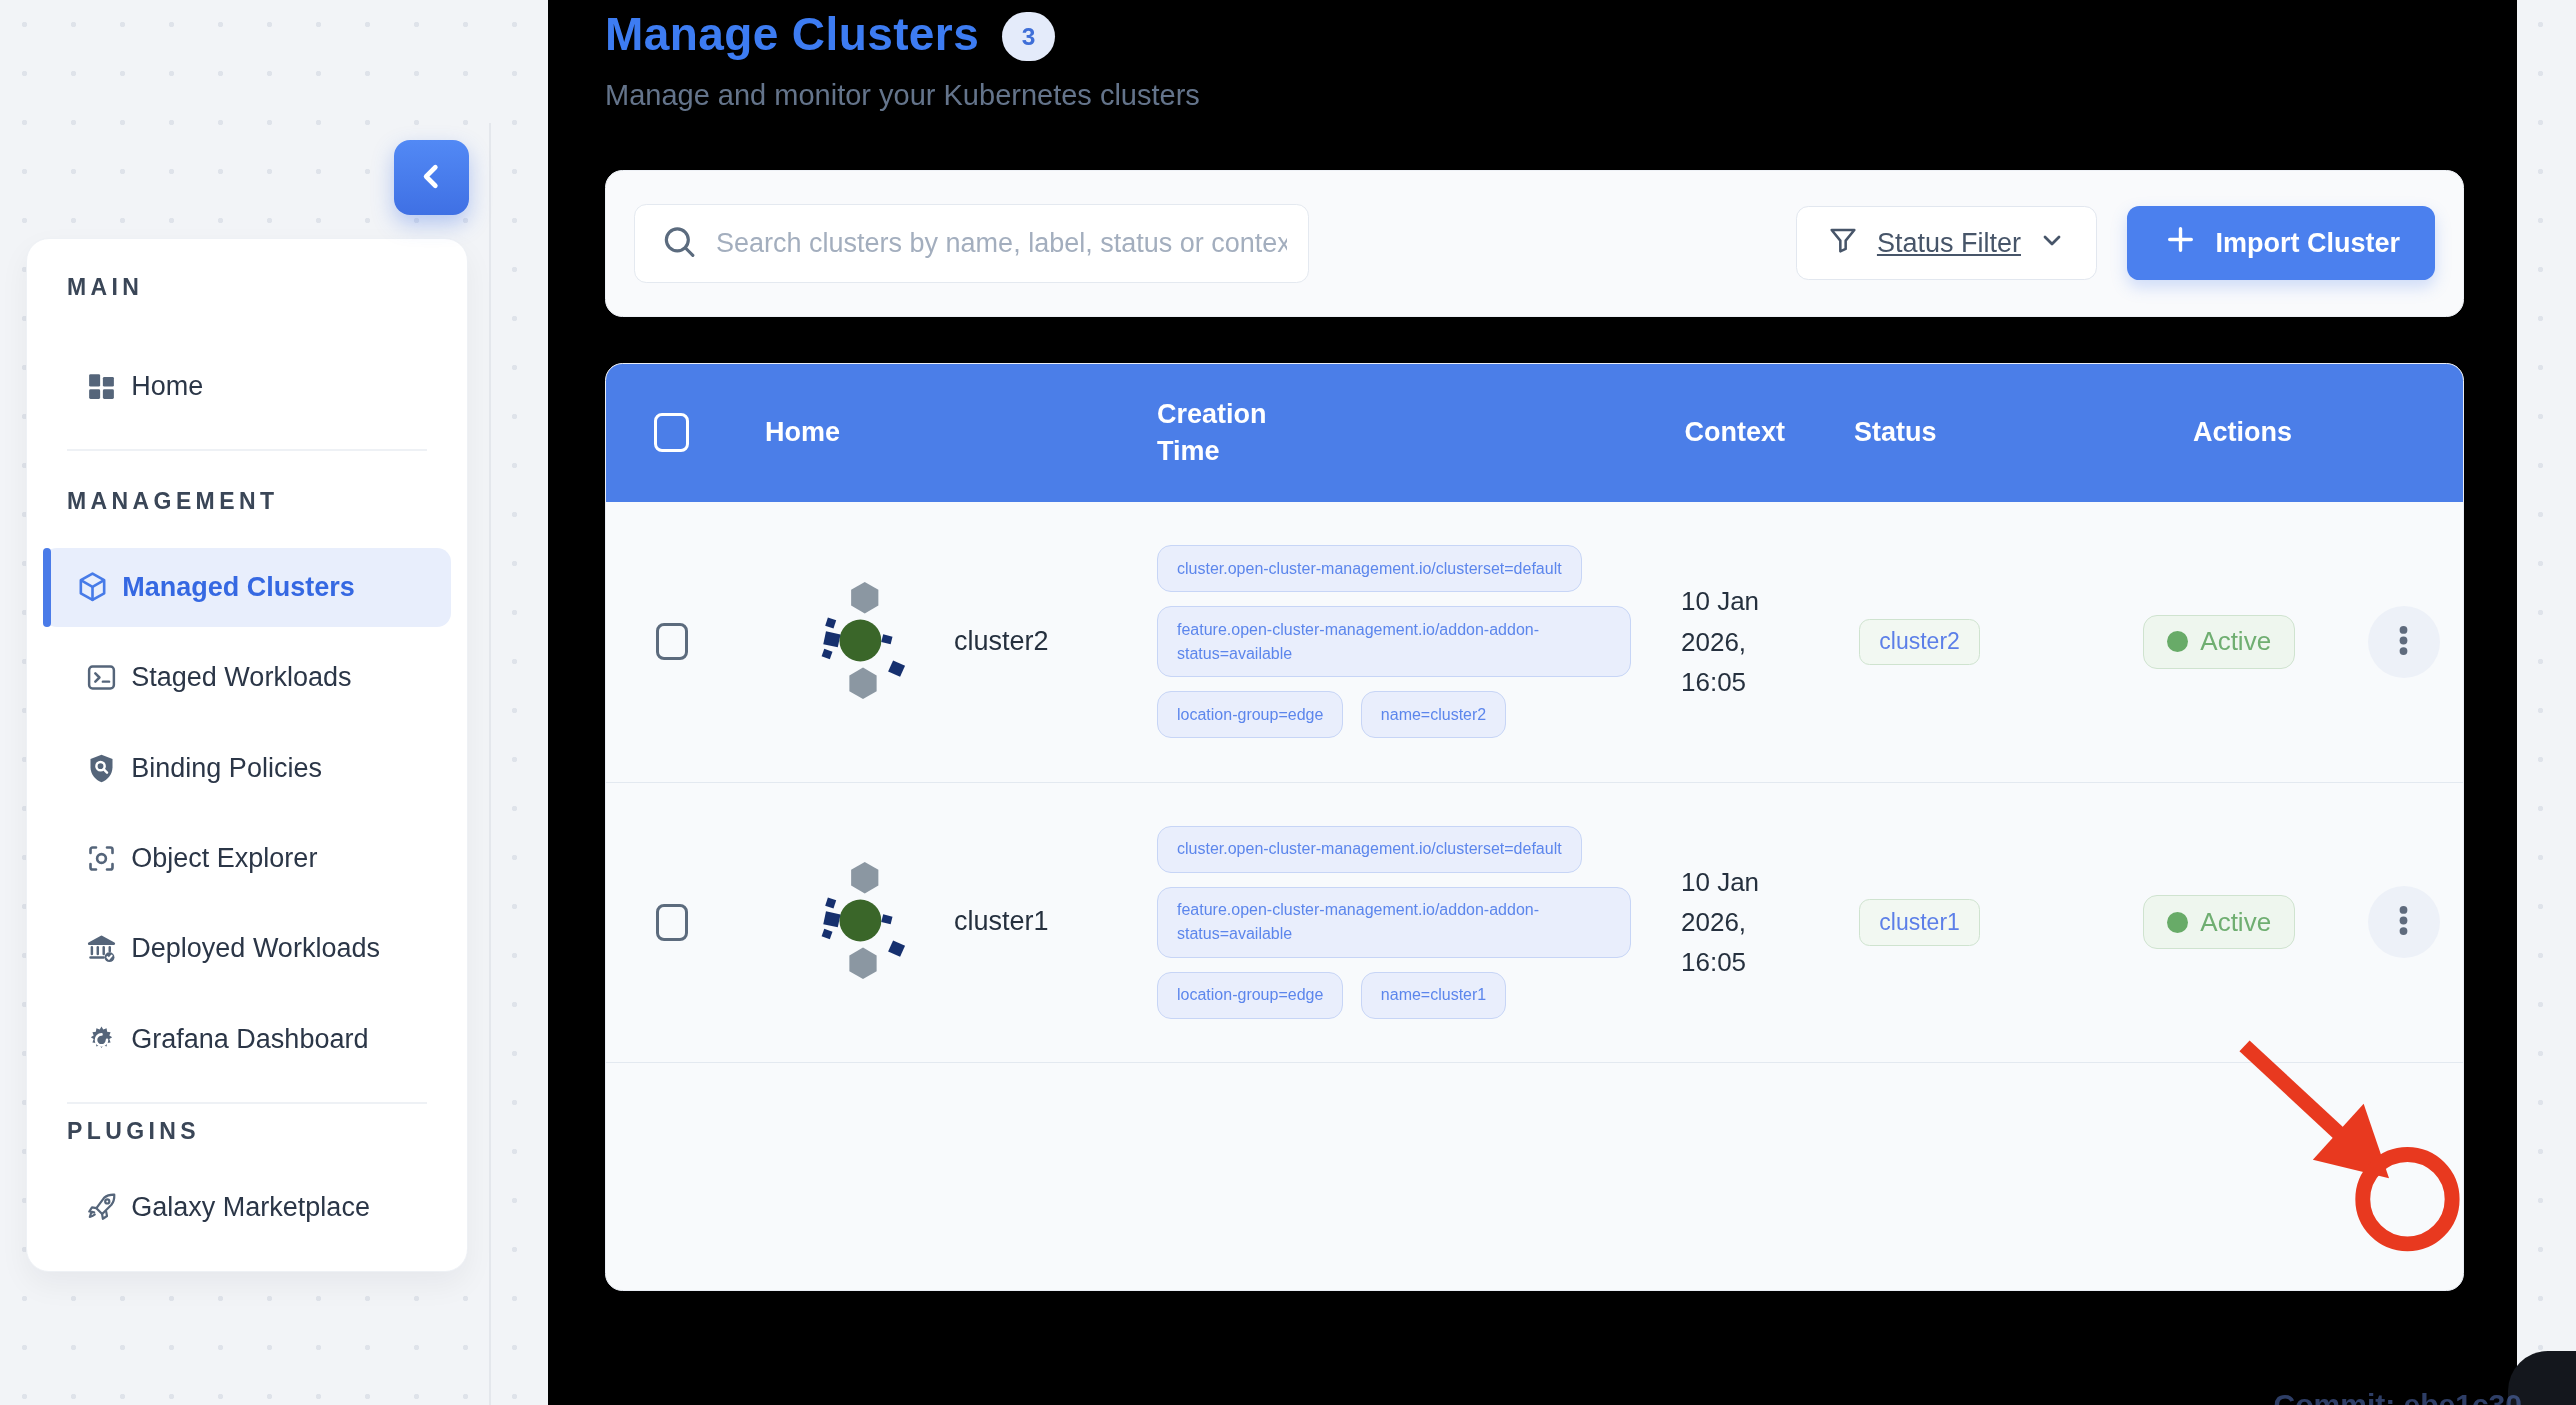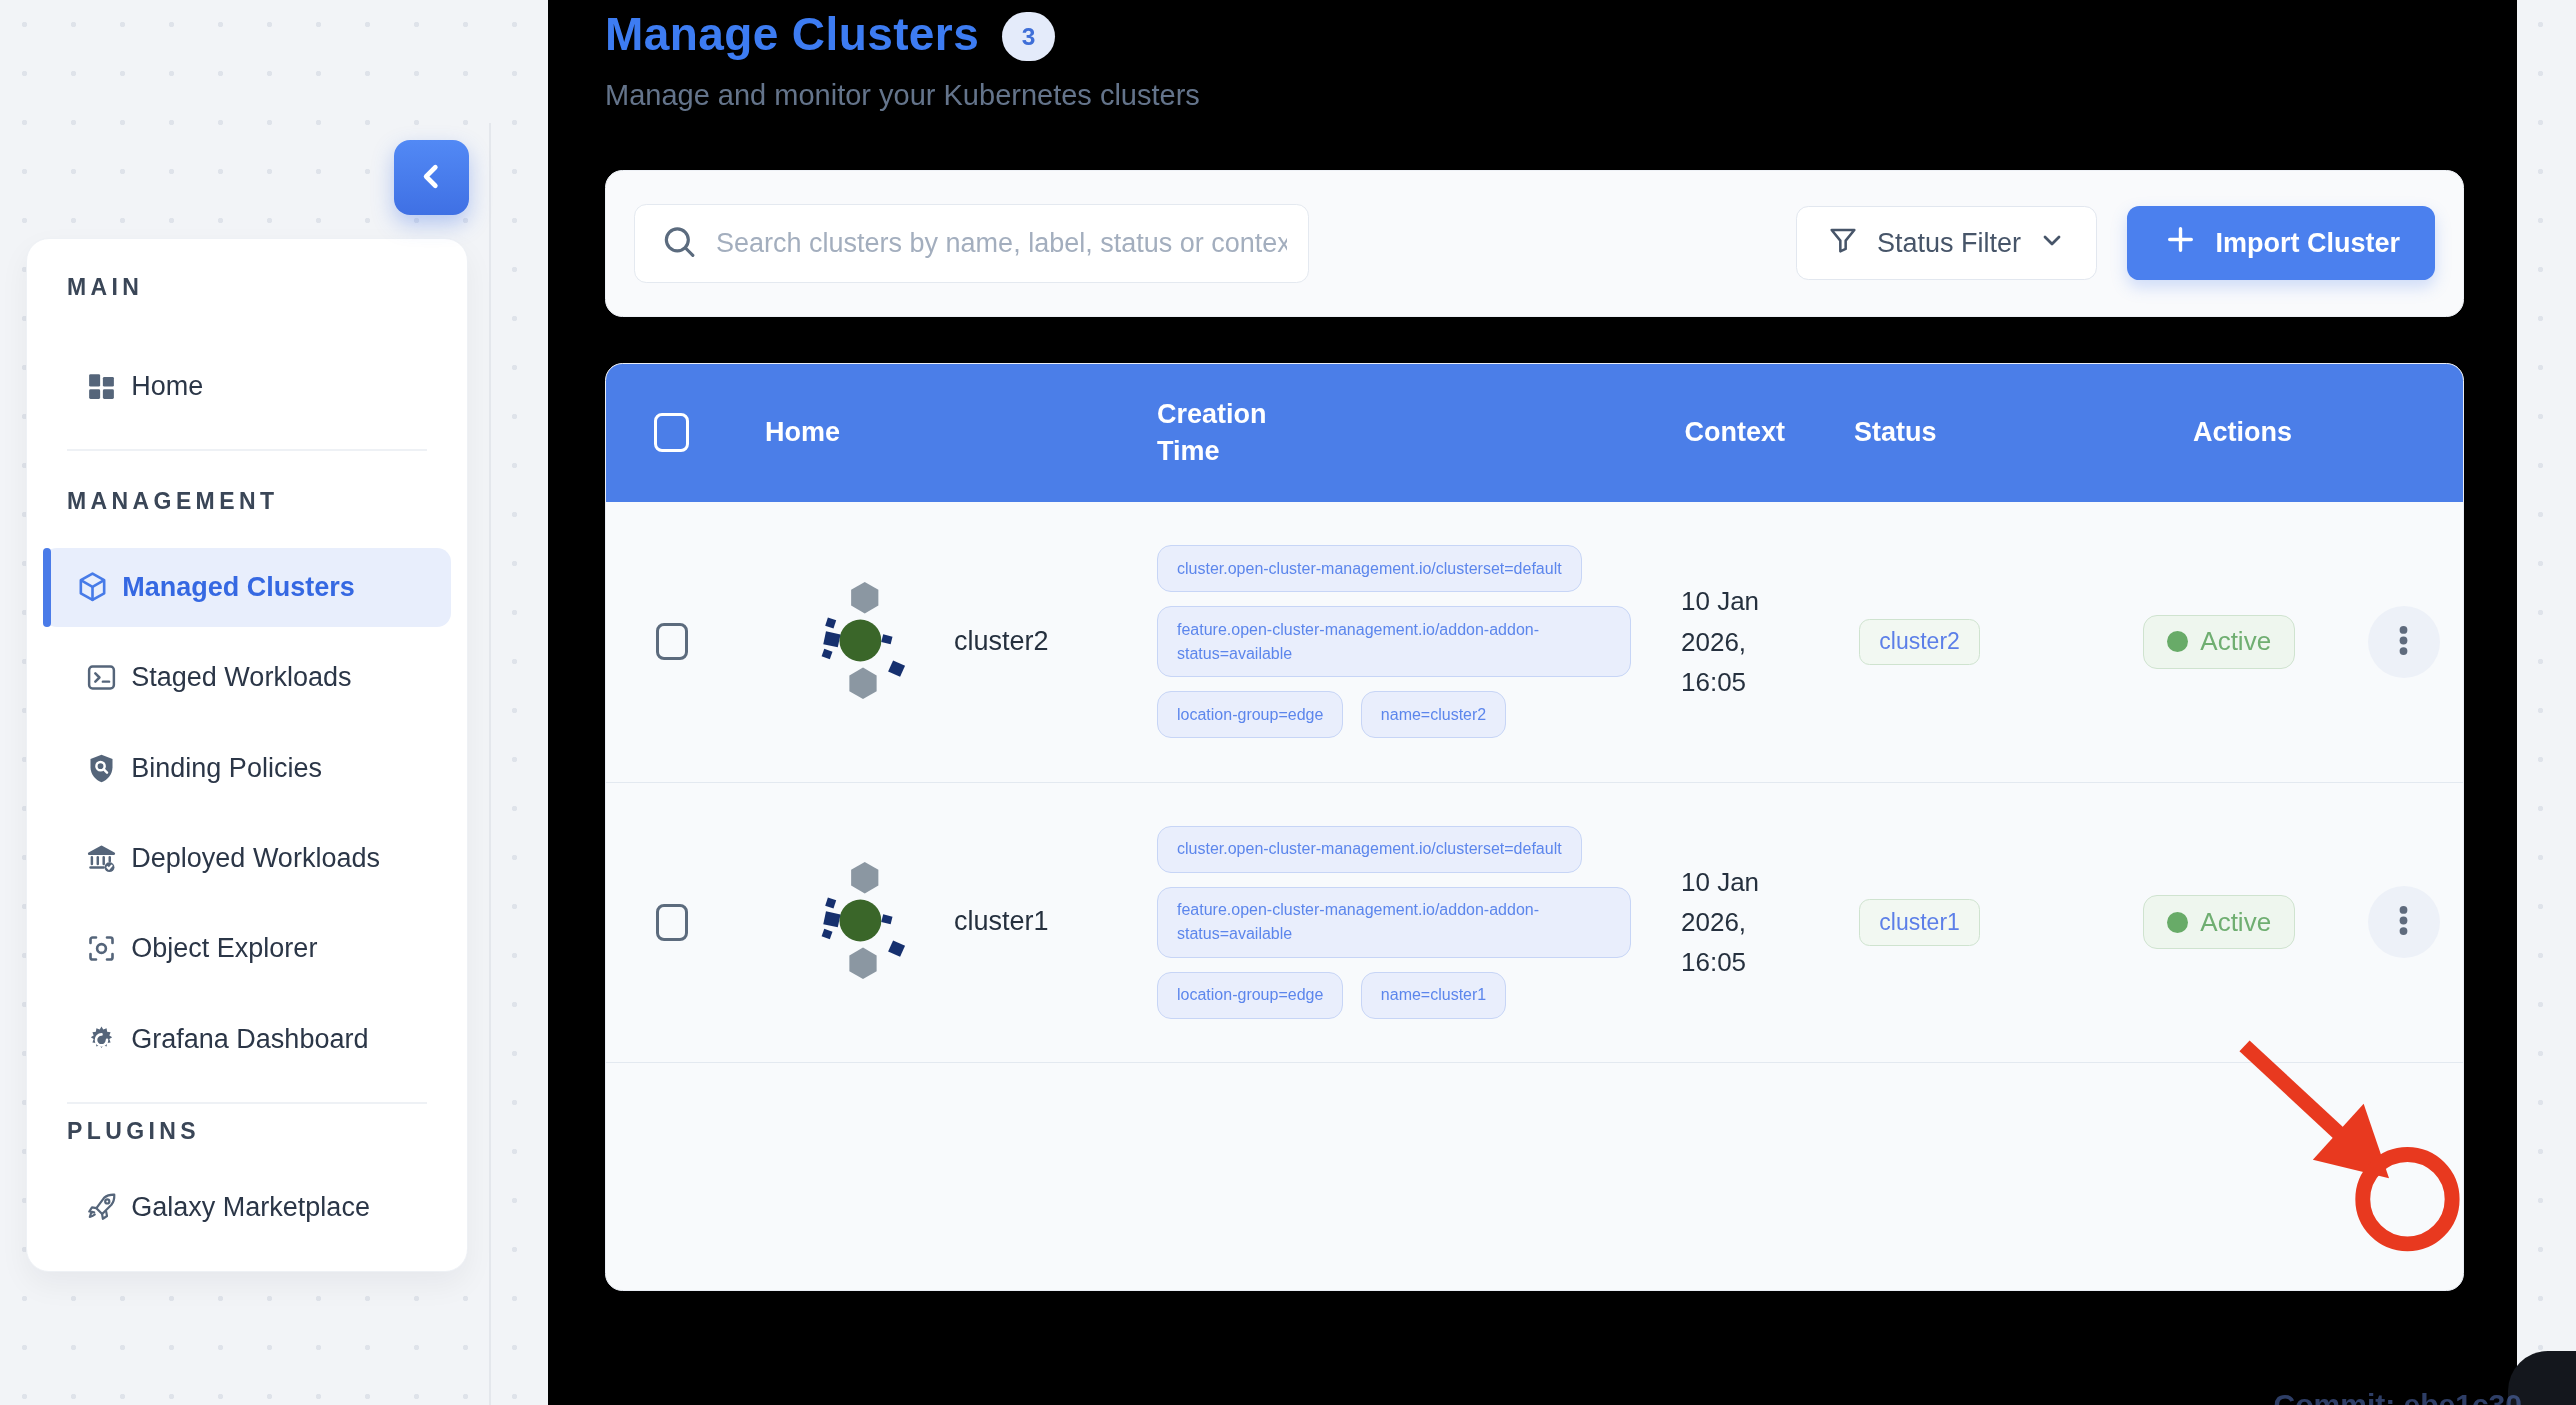--- a/index.html
+++ b/index.html
@@ -46,21 +46,21 @@
   
   .toolbar { margin-top:58px; height:147px; background:#f9fafc; border:1.8px solid #eef1f6; border-radius:17.5px;
     display:flex; align-items:center; padding:0 28px; }
   .search-wrap { position:relative; width:675px; }
   .search-wrap .s-ic { position:absolute; left:24.5px; top:50%; transform:translateY(-50%); color:#5b6b7e; }
   .search-input { width:675px; height:79px; background:#fff; border:1.8px solid #e4e9f0; border-radius:12.3px;
     font-size:27px; color:#334155; padding:0 21px 0 81px; outline:none; font-family:"Liberation Sans",sans-serif; }
   .search-input::placeholder { color:#a3aebe; }
   .toolbar-right { margin-left:auto; display:flex; align-items:center; gap:30px; }
   .filter-btn { height:74px; padding:0 30px; background:#fff; border:1.8px solid #e2e7ef; border-radius:12.3px;
-    display:flex; align-items:center; gap:17.5px; font-size:27px; color:#475569; cursor:pointer; }
+    display:flex; align-items:center; gap:17.5px; font-size:27px; color:#475569; cursor:pointer;text-decoration:underline; }
   .import-btn { height:74px; padding:0 35px; background:#4b80ee; border:none; border-radius:12.3px;
     display:flex; align-items:center; gap:16px; font-size:27px; font-weight:bold; color:#fff; cursor:pointer;
     box-shadow:0 7px 16px rgba(75,128,238,.25); }
 
   
   .table { margin-top:46px; border-radius:17.5px; overflow:hidden; border:1.8px solid #e9edf4; background:#f8fafc; }
   .tgrid { display:grid; grid-template-columns:131px 420px 524px 173px 289px 199px 123px; align-items:center; }
   .thead { background:#4b7ee8; height:138px; color:#fff; font-size:27px; font-weight:bold; }
   .th-name { padding-left:28px; } .th-labels { padding-left:12.3px; } .th-creation { max-width:140px; line-height:1.35; }
   .th-context { padding-left:3.5px; } .th-actions { text-align:center; }
@@ -146,38 +146,38 @@
           <svg viewBox="0 0 24 24" width="33" height="33">
             <path d="M12 2l8 3v6c0 5-3.5 9.2-8 11-4.5-1.8-8-6-8-11V5z" fill="currentColor"></path>
             <circle cx="11.3" cy="10.3" r="3" fill="none" stroke="#fff" stroke-width="1.8"></circle>
             <path d="M13.5 12.5l2.5 2.5" stroke="#fff" stroke-width="1.8" stroke-linecap="round"></path>
           </svg>
         </span>
         <span>Binding Policies</span>
       </div>
       <div class="side-item gap-item">
         <span class="nav-ic">
+          <svg viewBox="0 0 24 24" width="33" height="33" fill="none" stroke="currentColor" stroke-width="1.9" stroke-linecap="round">
+            <path d="M4 8V5.5A1.5 1.5 0 015.5 4H8M16 4h2.5A1.5 1.5 0 0120 5.5V8M20 16v2.5a1.5 1.5 0 01-1.5 1.5H16M8 20H5.5A1.5 1.5 0 014 18.5V16"></path>
+            <circle cx="12" cy="12" r="3.2"></circle>
+          </svg>
+        </span>
+        <span>Object Explorer</span>
+      </div>
+      <div class="side-item gap-item">
+        <span class="nav-ic">
           <svg viewBox="0 0 24 24" width="33" height="33" fill="none" stroke="currentColor" stroke-width="1.8" stroke-linecap="round">
             <path d="M3 8.5l9-5 9 5z" fill="currentColor" stroke-linejoin="round"></path>
             <path d="M5 11v5M9.3 11v5M13.6 11v5M18 11v3"></path>
             <path d="M4 18.5h9.5"></path>
             <circle cx="17.8" cy="18.3" r="3.6" fill="currentColor" stroke="none"></circle>
             <path d="M16.3 18.3l1.1 1.1 2-2.2" stroke="#fff" stroke-width="1.5"></path>
           </svg>
         </span>
         <span>Deployed Workloads</span>
-      </div>
-      <div class="side-item gap-item">
-        <span class="nav-ic">
-          <svg viewBox="0 0 24 24" width="33" height="33" fill="none" stroke="currentColor" stroke-width="1.9" stroke-linecap="round">
-            <path d="M4 8V5.5A1.5 1.5 0 015.5 4H8M16 4h2.5A1.5 1.5 0 0120 5.5V8M20 16v2.5a1.5 1.5 0 01-1.5 1.5H16M8 20H5.5A1.5 1.5 0 014 18.5V16"></path>
-            <circle cx="12" cy="12" r="3.2"></circle>
-          </svg>
-        </span>
-        <span>Object Explorer</span>
       </div>
       <div class="side-item gap-item">
         <span class="nav-ic">
           <svg viewBox="0 0 24 24" width="33" height="33" fill="currentColor">
             <path d="M12 2.6l1.3 2.1 2.4-.9.4 2.5 2.5.4-.9 2.4 2.1 1.3-2.1 1.3.9 2.4-2.5.4-.4 2.5-2.4-.9-1.3 2.1-1.3-2.1-2.4.9-.4-2.5-2.5-.4.9-2.4-2.1-1.3 2.1-1.3-.9-2.4 2.5-.4.4-2.5 2.4.9z"></path>
             <path d="M12 8.3a4 4 0 104 4" fill="none" stroke="#fff" stroke-width="1.9" stroke-linecap="round"></path>
           </svg>
         </span>
         <span>Grafana Dashboard</span>
       </div>

